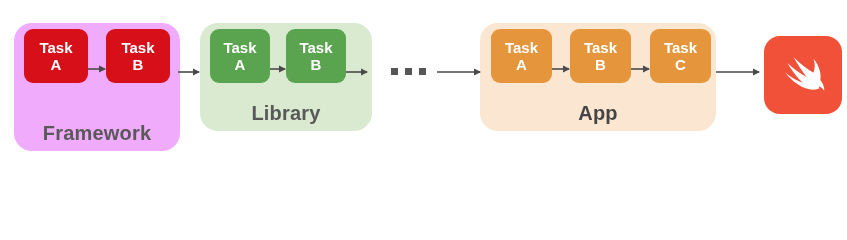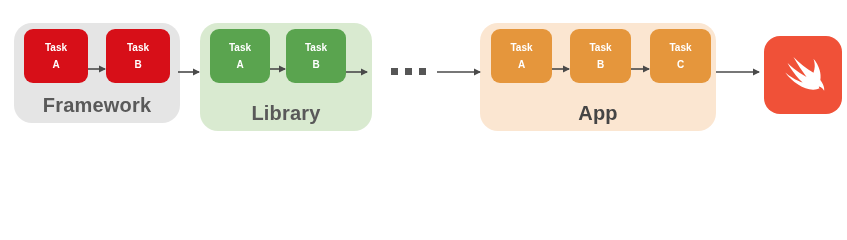--- a/index.html
+++ b/index.html
@@ -37,21 +37,21 @@
   .task {
     position: absolute;
     border-radius: 9px;
     box-sizing: border-box;
     display: flex;
     flex-direction: column;
     align-items: center;
     justify-content: center;
     color: #ffffff;
     font-weight: bold;
-    font-size: 10px;
+    font-size: 15px;
     line-height: 17px;
     text-align: center;
   }
   .task .t-word { display: block; }
   .task .t-letter { display: block; }
 
   .arrow {
     position: absolute;
     height: 12px;
     overflow: visible;
@@ -76,21 +76,21 @@
     display: flex;
     align-items: center;
     justify-content: center;
   }
   .swift-logo svg { display: block; }
 </style>
 </head>
 <body>
 
 <div id="canvas" style="background: rgb(255, 255, 255);">
-    <div class="group" style="left: 14px; top: 23px; width: 166px; height: 100px; background: #e5e5e5;">
+    <div class="group" style="left: 14px; top: 23px; width: 166px; height: 128px; background: #f0abfc;">
       <div class="group-label" style="color: rgb(89, 89, 89);">Framework</div>
     </div>
     <div class="task" style="left: 24px; top: 29px; width: 64px; height: 54px; background: rgb(215, 15, 24);">
       <span class="t-word">Task</span>
       <span class="t-letter">A</span>
     </div>
     <div class="task" style="left: 106px; top: 29px; width: 64px; height: 54px; background: rgb(215, 15, 24);">
       <span class="t-word">Task</span>
       <span class="t-letter">B</span>
     </div>

